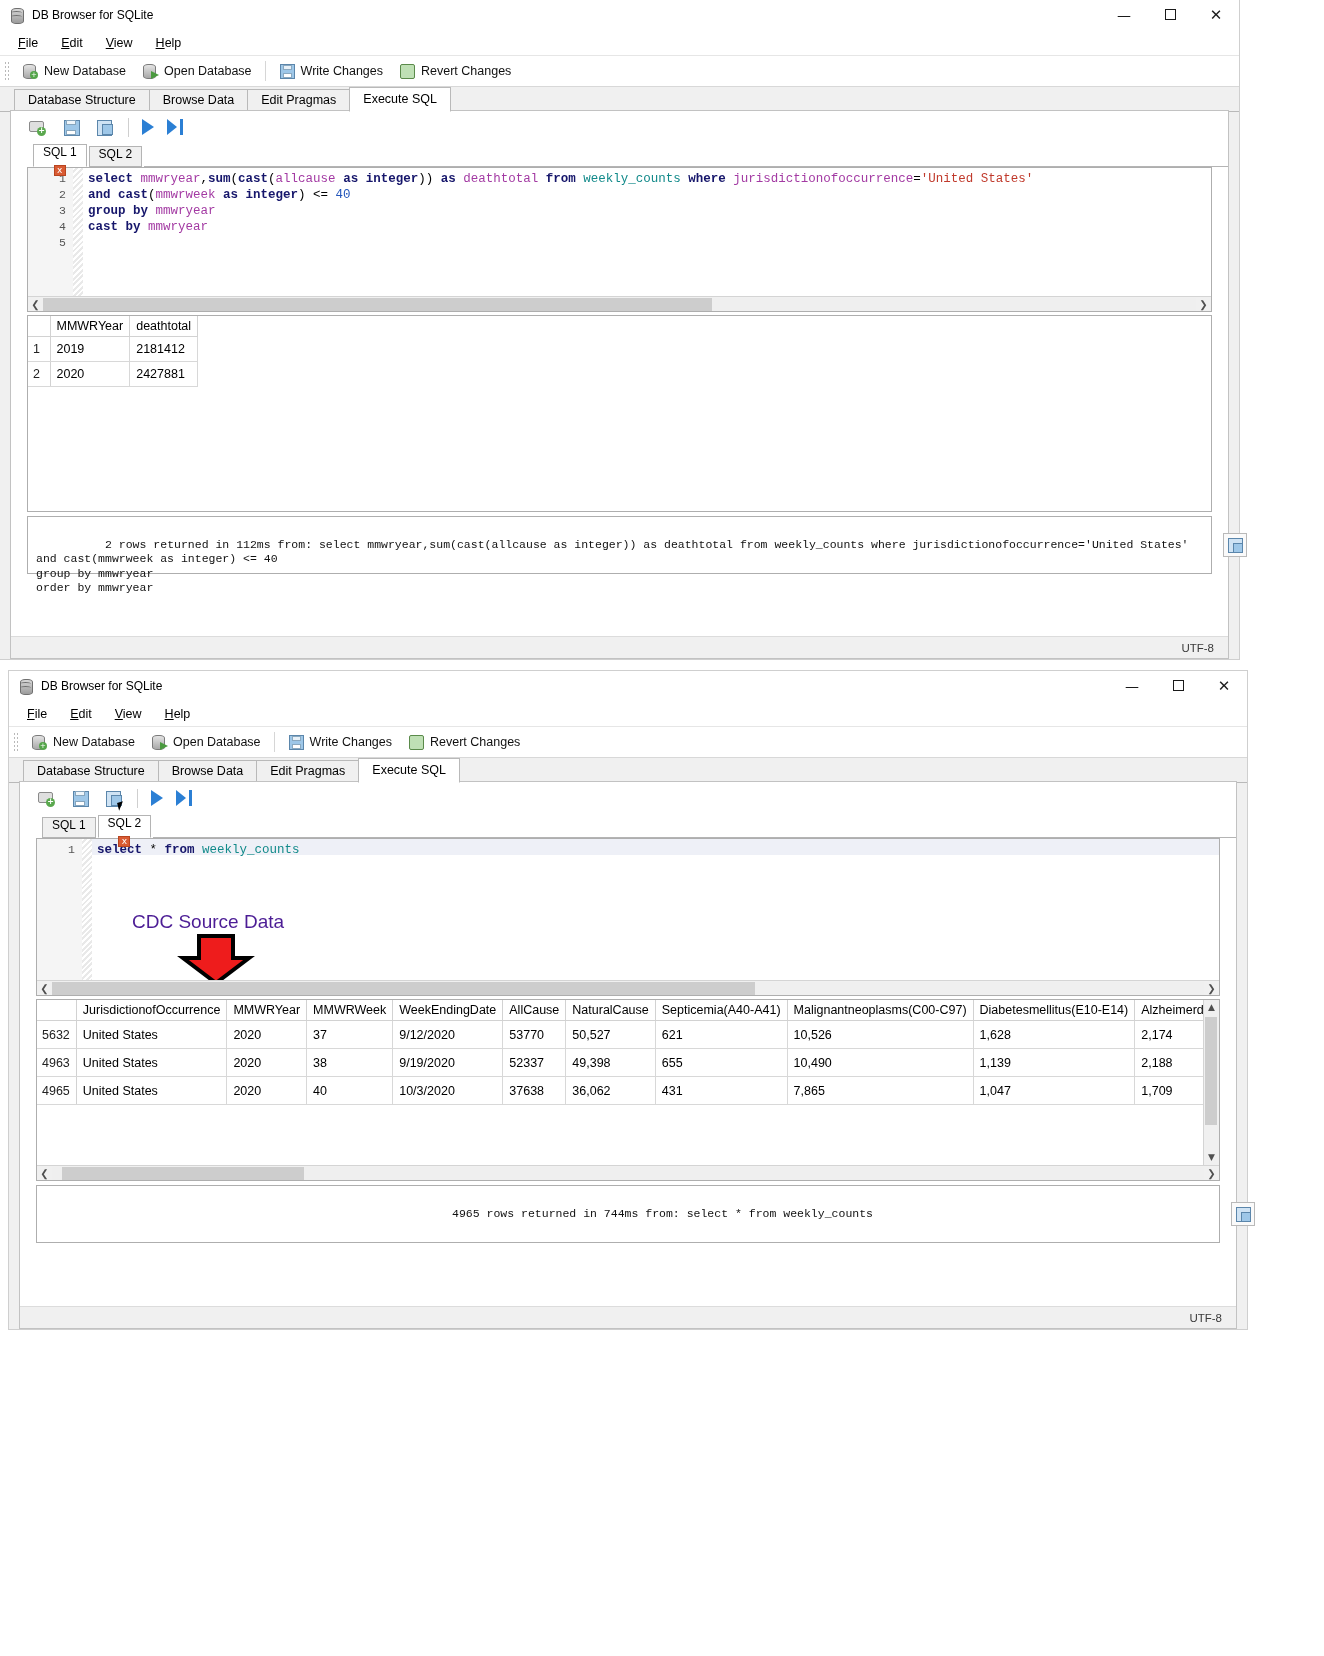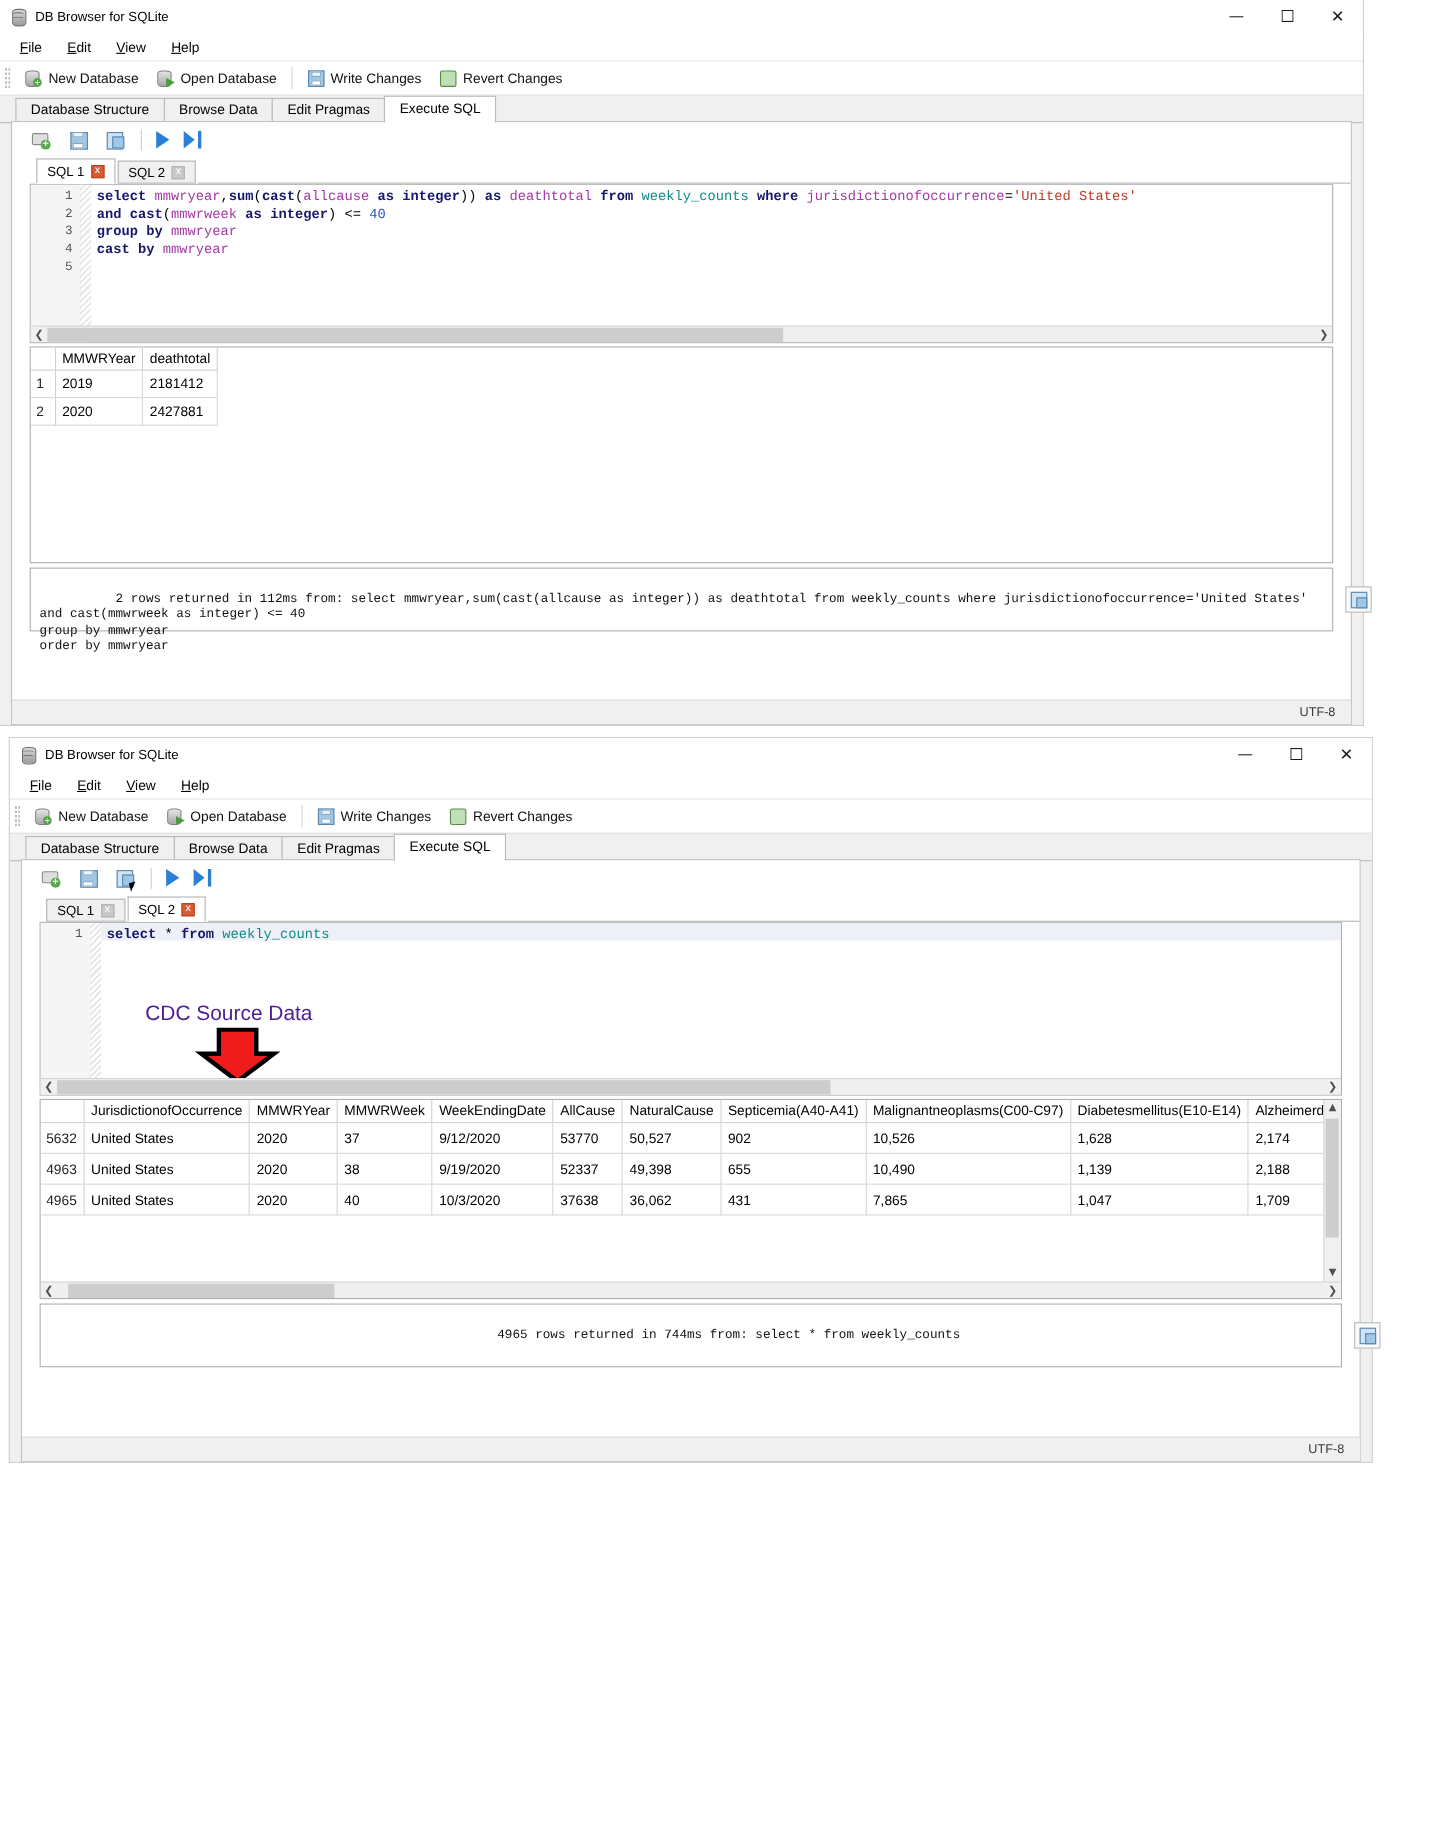--- a/index.html
+++ b/index.html
@@ -62,21 +62,21 @@
   .s-save b{position:absolute;left:7px;top:6px;width:9px;height:9px;background:#9ec7e8;border:1px solid #5b86ab;}
   .sep-v{width:1px;height:19px;background:#cfcfcf;}
   .s-play{width:0;height:0;border-top:8px solid transparent;border-bottom:8px solid transparent;border-left:12px solid #2b7fd4;}
   .s-step{position:relative;width:16px;height:16px;}
   .s-step i{position:absolute;left:0;top:0;width:0;height:0;border-top:8px solid transparent;border-bottom:8px solid transparent;border-left:10px solid #2b7fd4;}
   .s-step b{position:absolute;right:0;top:0;width:3px;height:16px;background:#2b7fd4;}
   .cursor-arrow{position:absolute;width:0;height:0;border-left:6px solid #000;border-bottom:8px solid transparent;transform:rotate(-15deg);}
 
   
   .sqltabs{height:22px;display:flex;align-items:flex-end;padding-left:22px;margin-top:2px;}
-  .stab{height:19px;display:flex;align-items:center;gap:6px;padding:0 9px;font-size:12px;background:#f0f0f0;border:1px solid #b4b4b4;border-bottom:1px solid #b4b4b4;margin-right:2px;}
+  .stab{height:19px;display:flex;align-items:center;gap:6px;padding:0 9px;font-size:12px;background:#f0f0f0;border:1px solid #b4b4b4;border-bottom:1px solid #b4b4b4;margin-right:2px;flex-direction:column;}
   .stab.active{background:#fff;height:21px;border-bottom:1px solid #fff;position:relative;z-index:3;}
   .xbox{width:12px;height:12px;display:flex;align-items:center;justify-content:center;font-size:9px;line-height:1;font-family:"DejaVu Sans",sans-serif;background:#c9c9c9;color:#fff;border:1px solid #b0b0b0;box-sizing:border-box;}
   .xbox.on{background:#d95b33;border-color:#b8441f;}
   .stabline{flex:1;border-bottom:1px solid #b4b4b4;height:0;margin-bottom:0px;}
 
   
   .editor{position:relative;margin:0 16px;border:1px solid #aeaeae;background:#fff;box-sizing:border-box;}
   .gutter{position:absolute;left:0;top:0;bottom:0;width:45px;background:#f5f5f5;border-right:1px solid #d7d7d7;}
   .gutter2{position:absolute;left:45px;top:0;bottom:0;width:10px;background:repeating-linear-gradient(135deg,#fff,#fff 2px,#e9e9e9 2px,#e9e9e9 4px);}
   .lnum{position:absolute;left:0;width:38px;text-align:right;font-family:"Liberation Mono",monospace;font-size:11.5px;color:#555;}
@@ -458,21 +458,21 @@
                 </thead>
                 <tbody>
                   <tr style="height: 28px;">
                     <td class="rowh">5632</td>
                     <td>United States</td>
                     <td>2020</td>
                     <td>37</td>
                     <td>9/12/2020</td>
                     <td>53770</td>
                     <td>50,527</td>
-                    <td>902</td>
+                    <td>621</td>
                     <td>10,526</td>
                     <td>1,628</td>
                     <td>2,174</td>
                   </tr>
                   <tr style="height: 28px;">
                     <td class="rowh">4963</td>
                     <td>United States</td>
                     <td>2020</td>
                     <td>38</td>
                     <td>9/19/2020</td>

